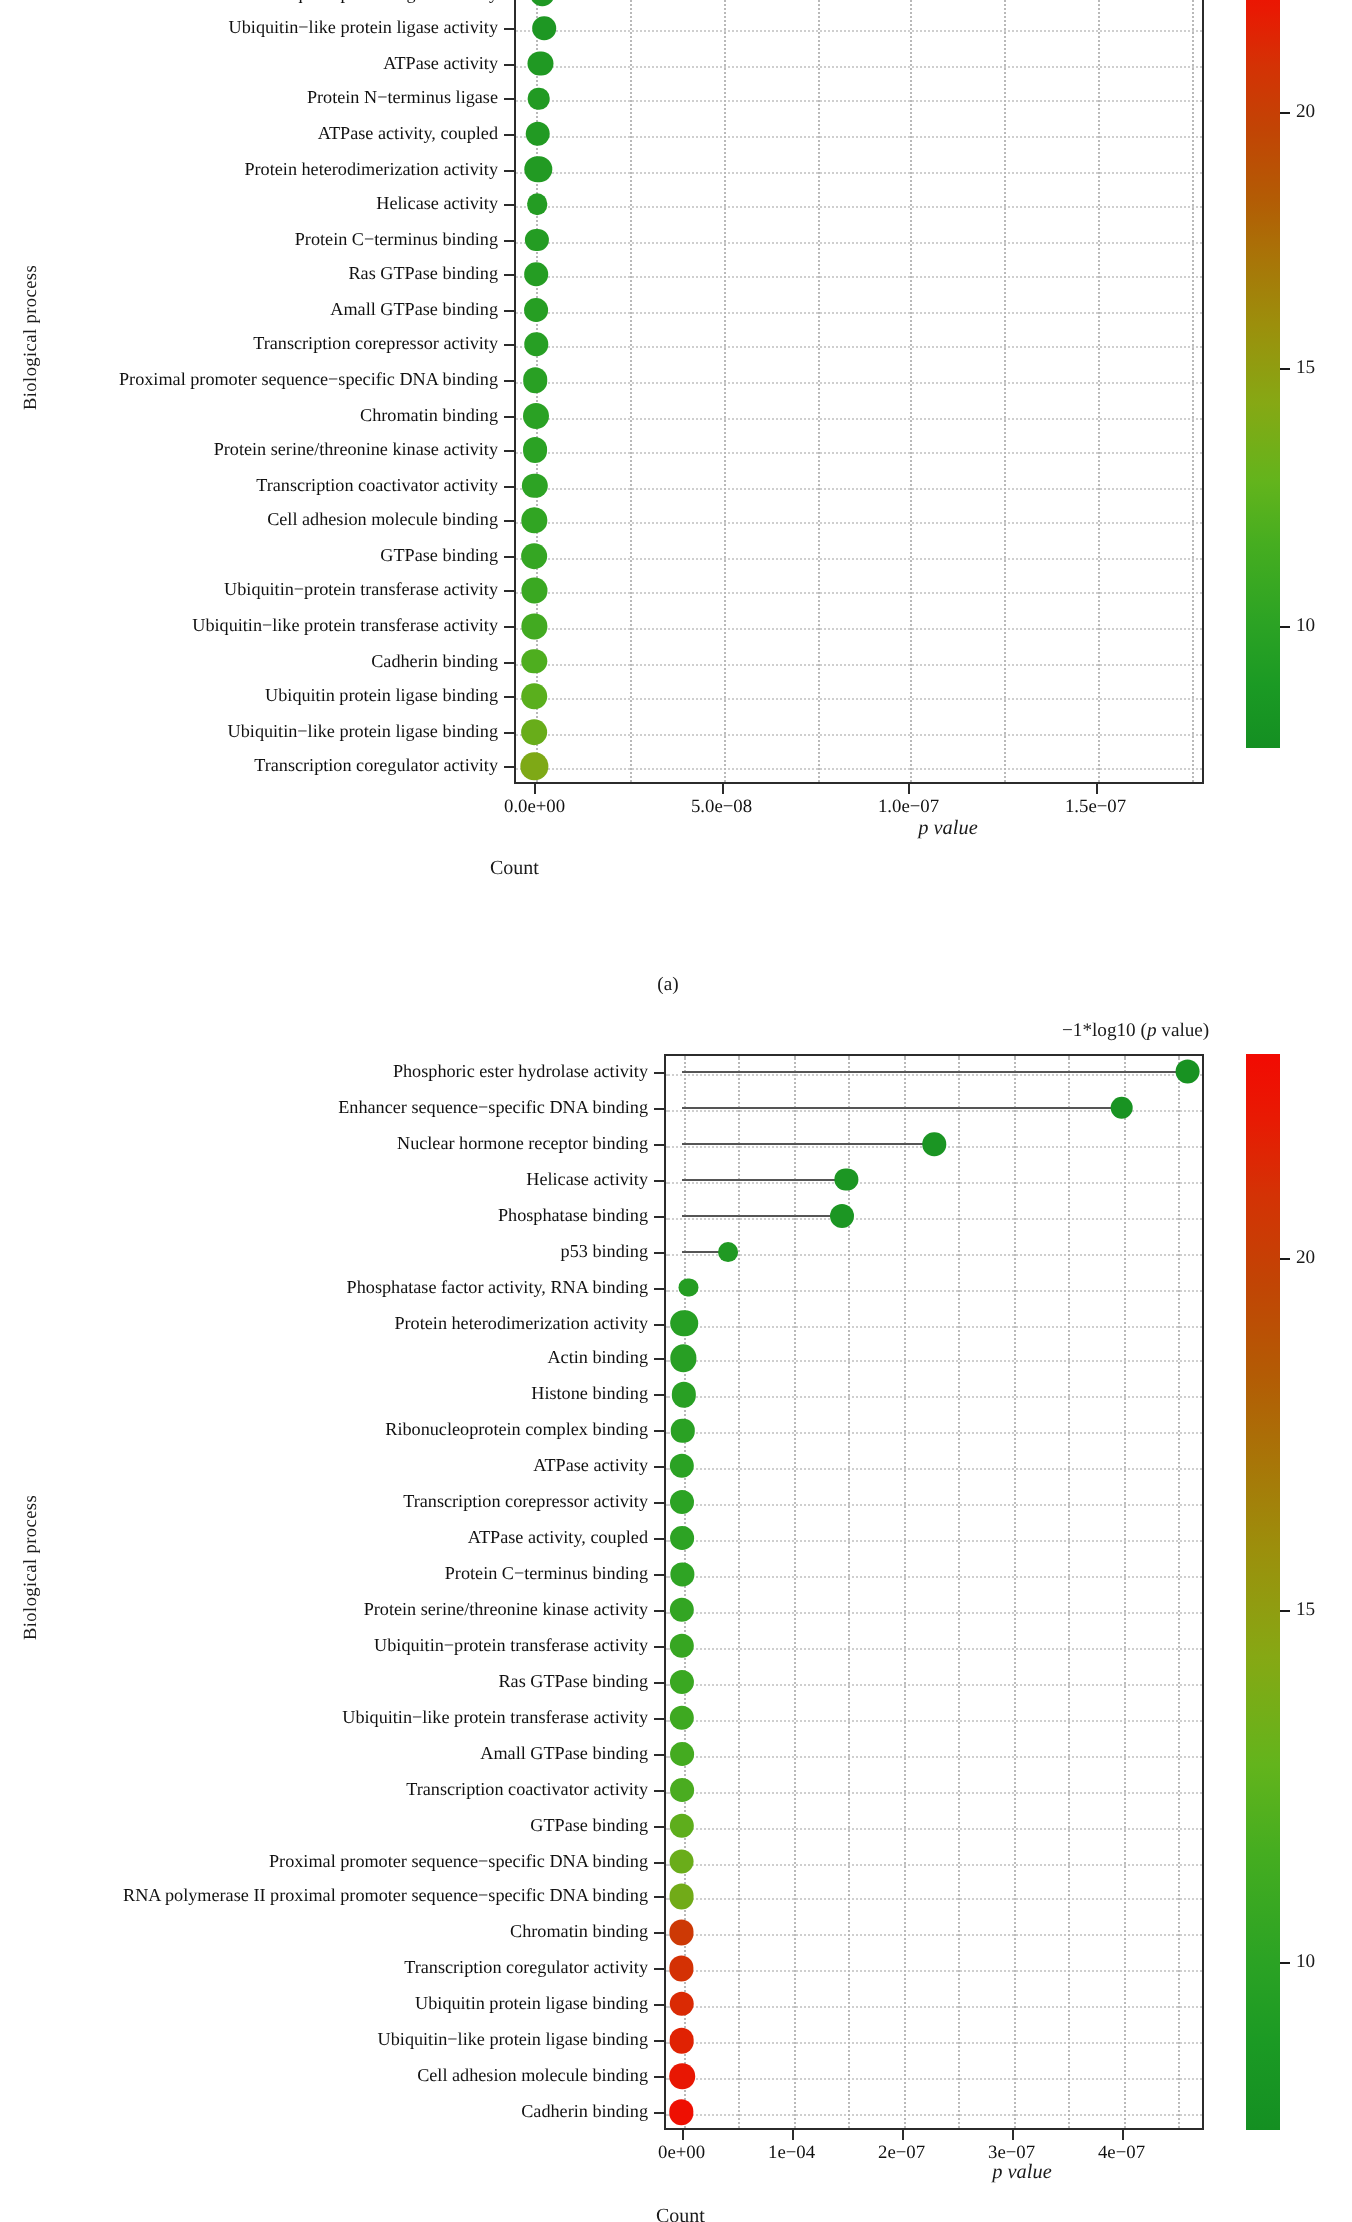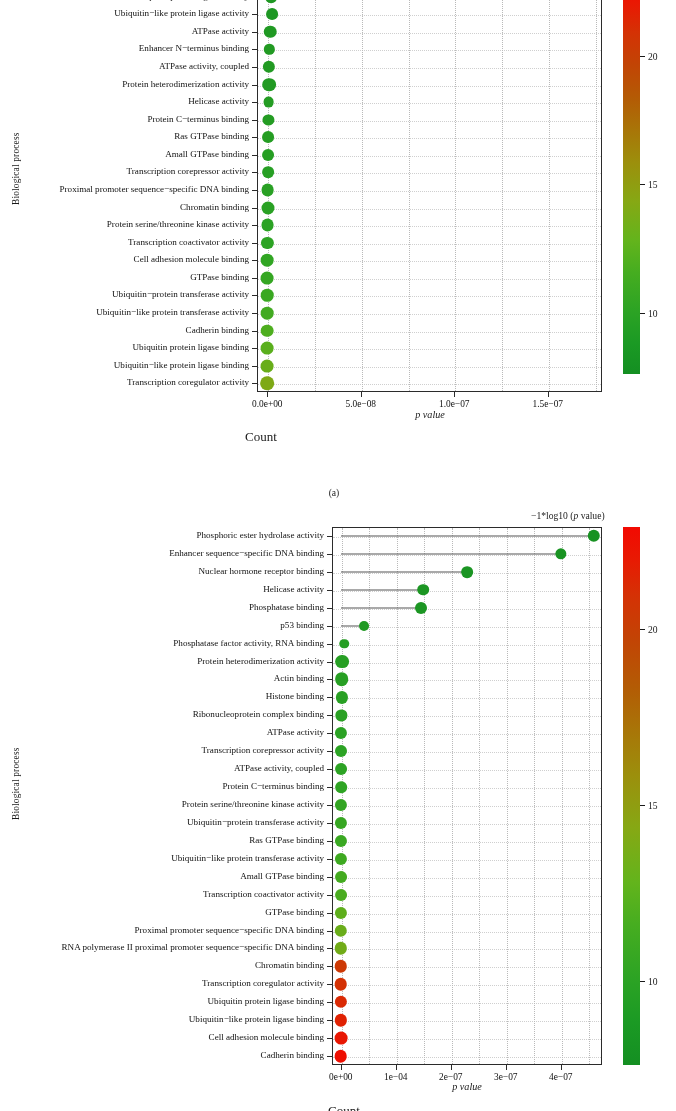--- a/index.html
+++ b/index.html
@@ -16,21 +16,21 @@
 
   
   .ylabels{position:absolute;}
   .ylab{position:absolute;right:0;white-space:nowrap;text-align:left;
         font-size:9.1px;line-height:9.1px;transform:translateY(-50%);color:#111;}
   .ytick{position:absolute;height:0;width:5px;border-top:1px solid #2b2b2b;}
 
   
   .xtickmark{position:absolute;width:0;height:5px;border-left:1.2px solid #2b2b2b;}
   .xticklab{position:absolute;font-size:9.4px;transform:translateX(-50%);white-space:nowrap;color:#111;}
-  .xaxistitle{position:absolute;font-size:10.2px;transform:translateX(-50%);white-space:nowrap;}
+  .xaxistitle{position:absolute;font-size:10.2px;transform:translateX(-50%);white-space:nowrap;margin-left:44px;}
   .xaxistitle i{font-style:italic;}
 
   
   .yaxistitle{position:absolute;font-size:9.3px;white-space:nowrap;
               transform-origin:0 0;transform:rotate(-90deg);letter-spacing:.2px;}
 
   
   .dot{position:absolute;border-radius:50%;transform:translate(-50%,-50%);}
   .stem{position:absolute;height:0;border-top:1.1px solid #555;transform:translateY(-50%);}
 
@@ -39,40 +39,40 @@
         background:linear-gradient(to top,
           #148f22 0%, #1b9a24 8%, #2ca324 16%, #46ad20 26%,
           #63b41c 34%, #86a814 44%, #9c8f0c 54%, #a87608 62%,
           #b35c05 70%, #c24405 79%, #d43205 87%, #e81a03 94%, #f20a02 100%);}
   .cbtick{position:absolute;width:5px;height:0;border-top:1.2px solid #1a1a1a;}
   .cblab{position:absolute;font-size:9.6px;transform:translateY(-50%);white-space:nowrap;}
   .cbtitle{position:absolute;font-size:9.6px;white-space:nowrap;}
   .cbtitle i{font-style:italic;}
 
   
-  .legendtitle{position:absolute;font-size:13px;white-space:nowrap;}
+  .legendtitle{position:absolute;font-size:10px;white-space:nowrap;}
   .legdot{position:absolute;border-radius:50%;background:#0a0a0a;transform:translate(-50%,-50%);}
   .leglab{position:absolute;font-size:9.4px;transform:translateY(-50%);white-space:nowrap;}
 
   .subcap{position:absolute;font-size:9.6px;transform:translateX(-50%);}
 </style>
 </head>
 <body>
 
 <div class="panel" style="top:0;height:505px;">
   <div class="yaxistitle" style="left:11px;top:205px;">Biological process</div>
 
   <div class="ylabels" id="a-ylabels" style="left:0;top:0;width:252px;height:400px;">
       <div class="ylab" style="right: 3px; top: -3.21739px;">Ubiquitin protein ligase activity</div>
       <div class="ytick" style="left: 252px; top: 14.3478px;"></div>
       <div class="ylab" style="right: 3px; top: 14.3478px;">Ubiquitin−like protein ligase activity</div>
       <div class="ytick" style="left: 252px; top: 31.913px;"></div>
       <div class="ylab" style="right: 3px; top: 31.913px;">ATPase activity</div>
       <div class="ytick" style="left: 252px; top: 49.4783px;"></div>
-      <div class="ylab" style="right: 3px; top: 49.4783px;">Enhancer N−terminus binding</div>
+      <div class="ylab" style="right: 3px; top: 49.4783px;">Protein N−terminus ligase</div>
       <div class="ytick" style="left: 252px; top: 67.0435px;"></div>
       <div class="ylab" style="right: 3px; top: 67.0435px;">ATPase activity, coupled</div>
       <div class="ytick" style="left: 252px; top: 84.6087px;"></div>
       <div class="ylab" style="right: 3px; top: 84.6087px;">Protein heterodimerization activity</div>
       <div class="ytick" style="left: 252px; top: 102.174px;"></div>
       <div class="ylab" style="right: 3px; top: 102.174px;">Helicase activity</div>
       <div class="ytick" style="left: 252px; top: 119.739px;"></div>
       <div class="ylab" style="right: 3px; top: 119.739px;">Protein C−terminus binding</div>
       <div class="ytick" style="left: 252px; top: 137.304px;"></div>
       <div class="ylab" style="right: 3px; top: 137.304px;">Ras GTPase binding</div>

